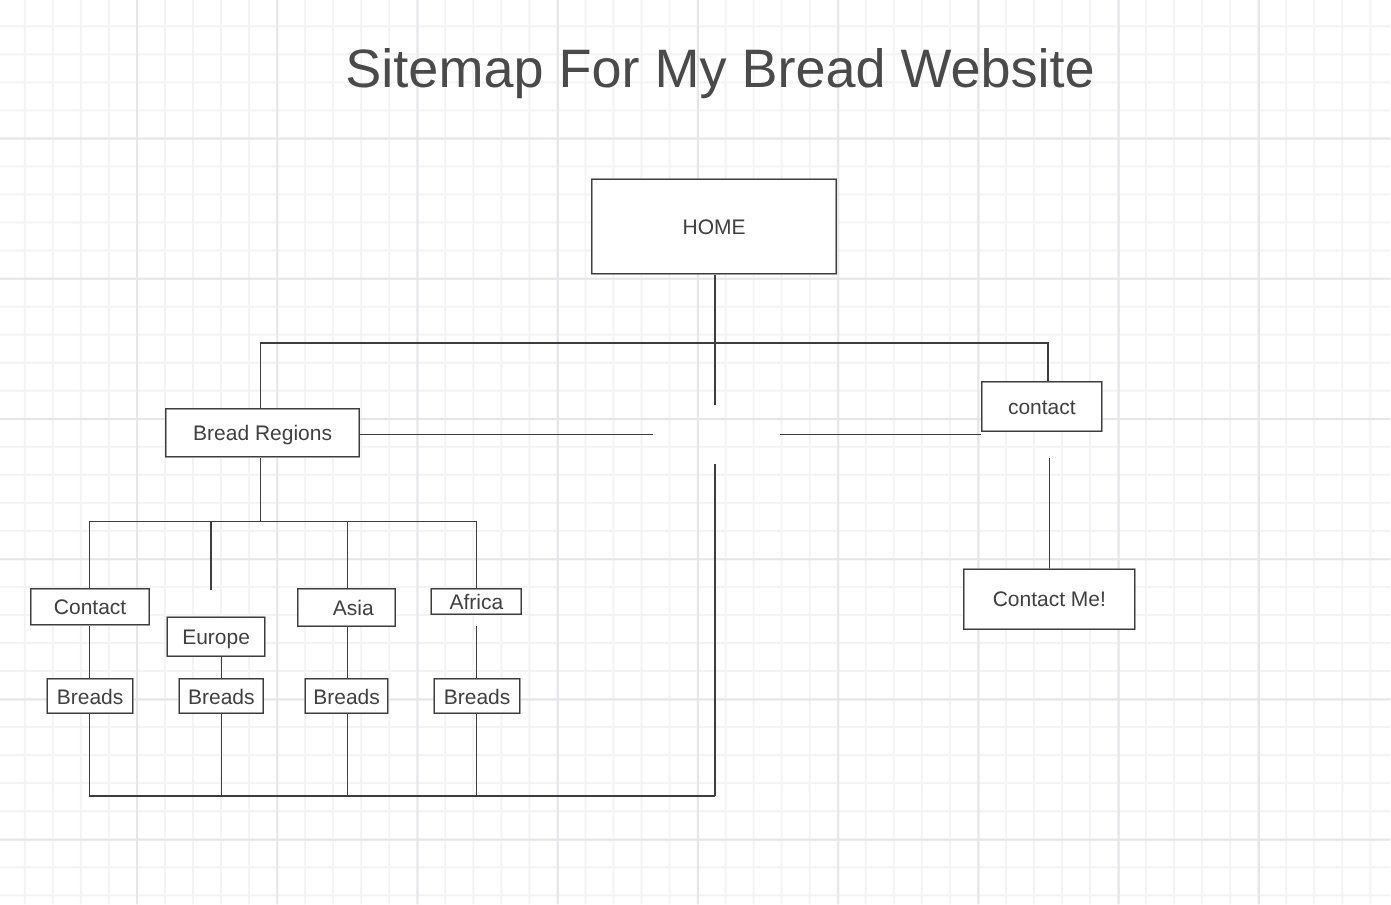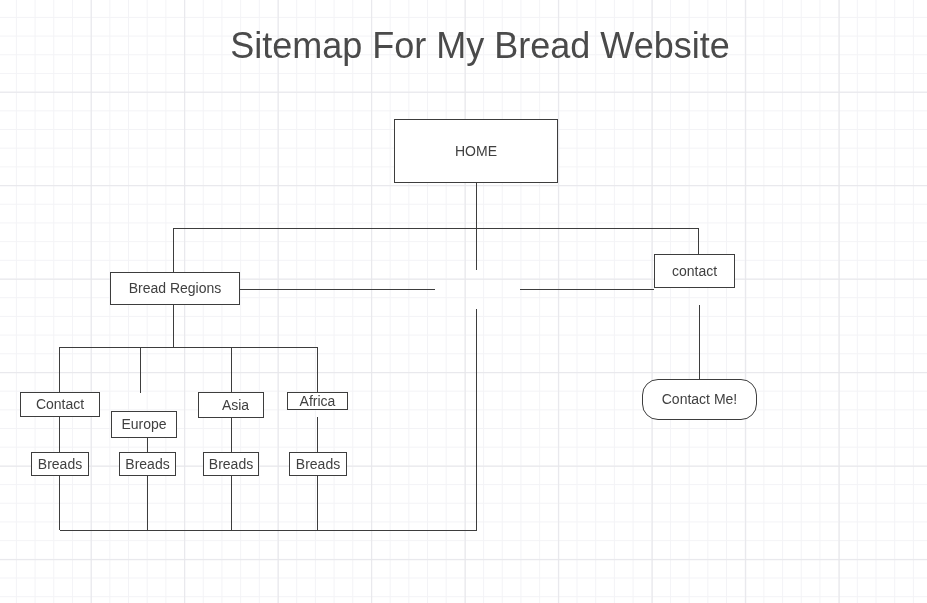--- a/index.html
+++ b/index.html
@@ -132,17 +132,17 @@
   </div>
 
   <div class="node" style="left:203px; top:452px; width:56px; height:24px;">
     <span>Breads</span>
   </div>
 
   <div class="node" style="left:289px; top:452px; width:58px; height:24px;">
     <span>Breads</span>
   </div>
 
-  <div class="node" style="left:642px; top:379px; width:115px; height:41px;border-radius:16px;">
+  <div class="node" style="left:642px; top:379px; width:115px; height:41px;">
     <span>Contact Me!</span>
   </div>
 
 </div>
 
 </body></html>

